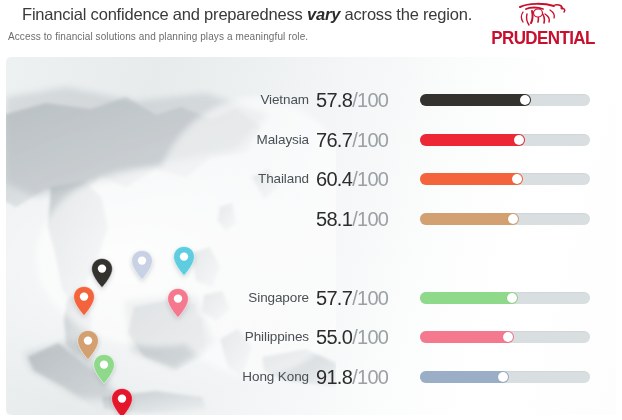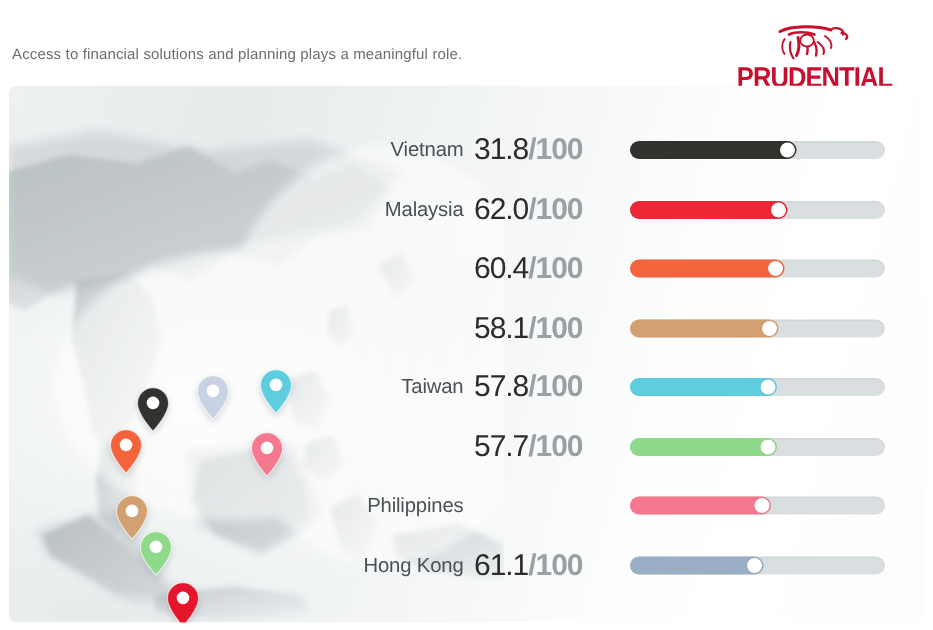--- a/index.html
+++ b/index.html
@@ -22,21 +22,21 @@
   }
   .title .em { font-weight:bold; font-style:italic; color:#2b2b2b; }
   .subtitle {
     position:absolute; left:8px; top:31px;
     font-size:10px; font-weight:400; color:#6d6d6d;
     letter-spacing:0.1px; white-space:nowrap;
   }
 
   
   .logo {
-    position:absolute; right:24px; top:16px;
+    position:absolute; right:24px; top:2px;
     width:110px; height:50px;
   }
   .logo-mark { position:absolute; left:26px; top:0px; width:56px; height:27px; }
   .logo-word {
     position:absolute; left:0; top:25px; width:110px;
     text-align:center;
     font-family:"Liberation Sans", sans-serif;
     font-size:17px; font-weight:bold; color:#c8102e;
     letter-spacing:-0.6px;
     transform:scaleY(1.12);
@@ -76,21 +76,21 @@
     text-align:right;
     font-size:13.5px; color:#4a5054; font-weight:400;
     line-height:30px; letter-spacing:-0.1px;
   }
   .score {
     position:absolute; left:310px; width:95px;
     font-size:20px; line-height:30px; letter-spacing:-0.7px;
     white-space:nowrap;
   }
   .score .val { color:#2c2c2c; font-weight:400; }
-  .score .den { color:#9aa0a4; font-weight:700; }
+  .score .den { color:#9aa0a4; font-weight:400; }
 
   .track {
     position:absolute; left:414px; top:9px;
     width:170px; height:12px;
     background:#d9dee1;
     border-radius:6px;
     box-shadow:inset 0 1px 1px rgba(0,0,0,0.04);
   }
   .fill {
     position:absolute; left:0; top:0; height:12px;
@@ -100,20 +100,23 @@
     position:absolute; top:1px;
     width:10px; height:10px; border-radius:50%;
     background:#ffffff;
     box-shadow:0 0 1px rgba(0,0,0,0.18);
   }
 </style>
 </head>
 <body>
 
 <div class="header">
+  <div class="title">
+    <span>Financial confidence and preparedness </span><span class="em">vary</span><span> across the region.</span>
+  </div>
   <div class="subtitle">Access to financial solutions and planning plays a meaningful role.</div>
 
   <div class="logo">
     <div class="logo-mark">
       <svg viewBox="0 0 56 27" xmlns="http://www.w3.org/2000/svg">
         <g fill="none" stroke="#c8102e" stroke-width="1.5" stroke-linecap="round">
           <path d="M6 5 C14 1, 30 1, 40 4" stroke-width="2"></path>
           <path d="M41 3 C45 2, 49 4, 48 7"></path>
           <path d="M47 6 C50 6, 52 8, 50 10"></path>
           <path d="M12 7 C16 5, 24 5, 29 7" stroke-width="1.8"></path>
@@ -236,72 +239,67 @@
         <svg viewBox="0 0 24 32" xmlns="http://www.w3.org/2000/svg">
           <path d="M12 1.5 C6.2 1.5 1.6 6.1 1.6 11.9 C1.6 19.6 12 30.5 12 30.5 C12 30.5 22.4 19.6 22.4 11.9 C22.4 6.1 17.8 1.5 12 1.5 Z" fill="#e4162b" stroke="rgba(255,255,255,0.65)" stroke-width="0.8"></path>
           <circle cx="12" cy="11.6" r="4.2" fill="#ffffff"></circle>
         </svg>
       </div>
     </div>
 
   <div class="rows" id="row-layer">
       <div class="row" style="top: 28px;">
         <div class="country">Vietnam</div>
-        <div class="score"><span class="val">31.8</span><span class="den">/100</span></div>
+        <div class="score"><span class="val">57.8</span><span class="den">/100</span></div>
         <div class="track">
           <div class="fill" style="width:110.66999999999999px;background:#33322f;"></div>
           <div class="knob" style="left:99.66999999999999px;"></div>
         </div>
       </div>
       <div class="row" style="top: 67.5px;">
         <div class="country">Malaysia</div>
-        <div class="score"><span class="val">62.0</span><span class="den">/100</span></div>
+        <div class="score"><span class="val">76.7</span><span class="den">/100</span></div>
         <div class="track">
           <div class="fill" style="width:105.4px;background:#ee2737;"></div>
           <div class="knob" style="left:94.4px;"></div>
         </div>
       </div>
       <div class="row" style="top: 107px;">
+        <div class="country">Thailand</div>
         <div class="score"><span class="val">60.4</span><span class="den">/100</span></div>
         <div class="track">
           <div class="fill" style="width:102.67999999999999px;background:#f4643c;"></div>
           <div class="knob" style="left:91.67999999999999px;"></div>
         </div>
       </div>
       <div class="row" style="top: 146.5px;">
         <div class="score"><span class="val">58.1</span><span class="den">/100</span></div>
         <div class="track">
           <div class="fill" style="width:98.77px;background:#d3a071;"></div>
           <div class="knob" style="left:87.77px;"></div>
         </div>
       </div>
-      <div class="row" style="top: 186px;">
-        <div class="country">Taiwan</div>
-        <div class="score"><span class="val">57.8</span><span class="den">/100</span></div>
-        <div class="track">
-          <div class="fill" style="width:98.25999999999999px;background:#5ecde0;"></div>
-          <div class="knob" style="left:87.25999999999999px;"></div>
-        </div>
-      </div>
       <div class="row" style="top: 225.5px;">
+        <div class="country">Singapore</div>
         <div class="score"><span class="val">57.7</span><span class="den">/100</span></div>
         <div class="track">
           <div class="fill" style="width:98.09000000000002px;background:#8fd98a;"></div>
           <div class="knob" style="left:87.09000000000002px;"></div>
         </div>
       </div>
       <div class="row" style="top: 265px;">
         <div class="country">Philippines</div>
+        <div class="score"><span class="val">55.0</span><span class="den">/100</span></div>
         <div class="track">
           <div class="fill" style="width:93.50000000000001px;background:#f4798f;"></div>
           <div class="knob" style="left:82.50000000000001px;"></div>
         </div>
       </div>
       <div class="row" style="top: 304.5px;">
         <div class="country">Hong Kong</div>
-        <div class="score"><span class="val">61.1</span><span class="den">/100</span></div>
+        <div class="score"><span class="val">91.8</span><span class="den">/100</span></div>
         <div class="track">
           <div class="fill" style="width:89.25px;background:#9aaec6;"></div>
           <div class="knob" style="left:78.25px;"></div>
         </div>
       </div>
     </div>
 </div>
 
 </body></html>

